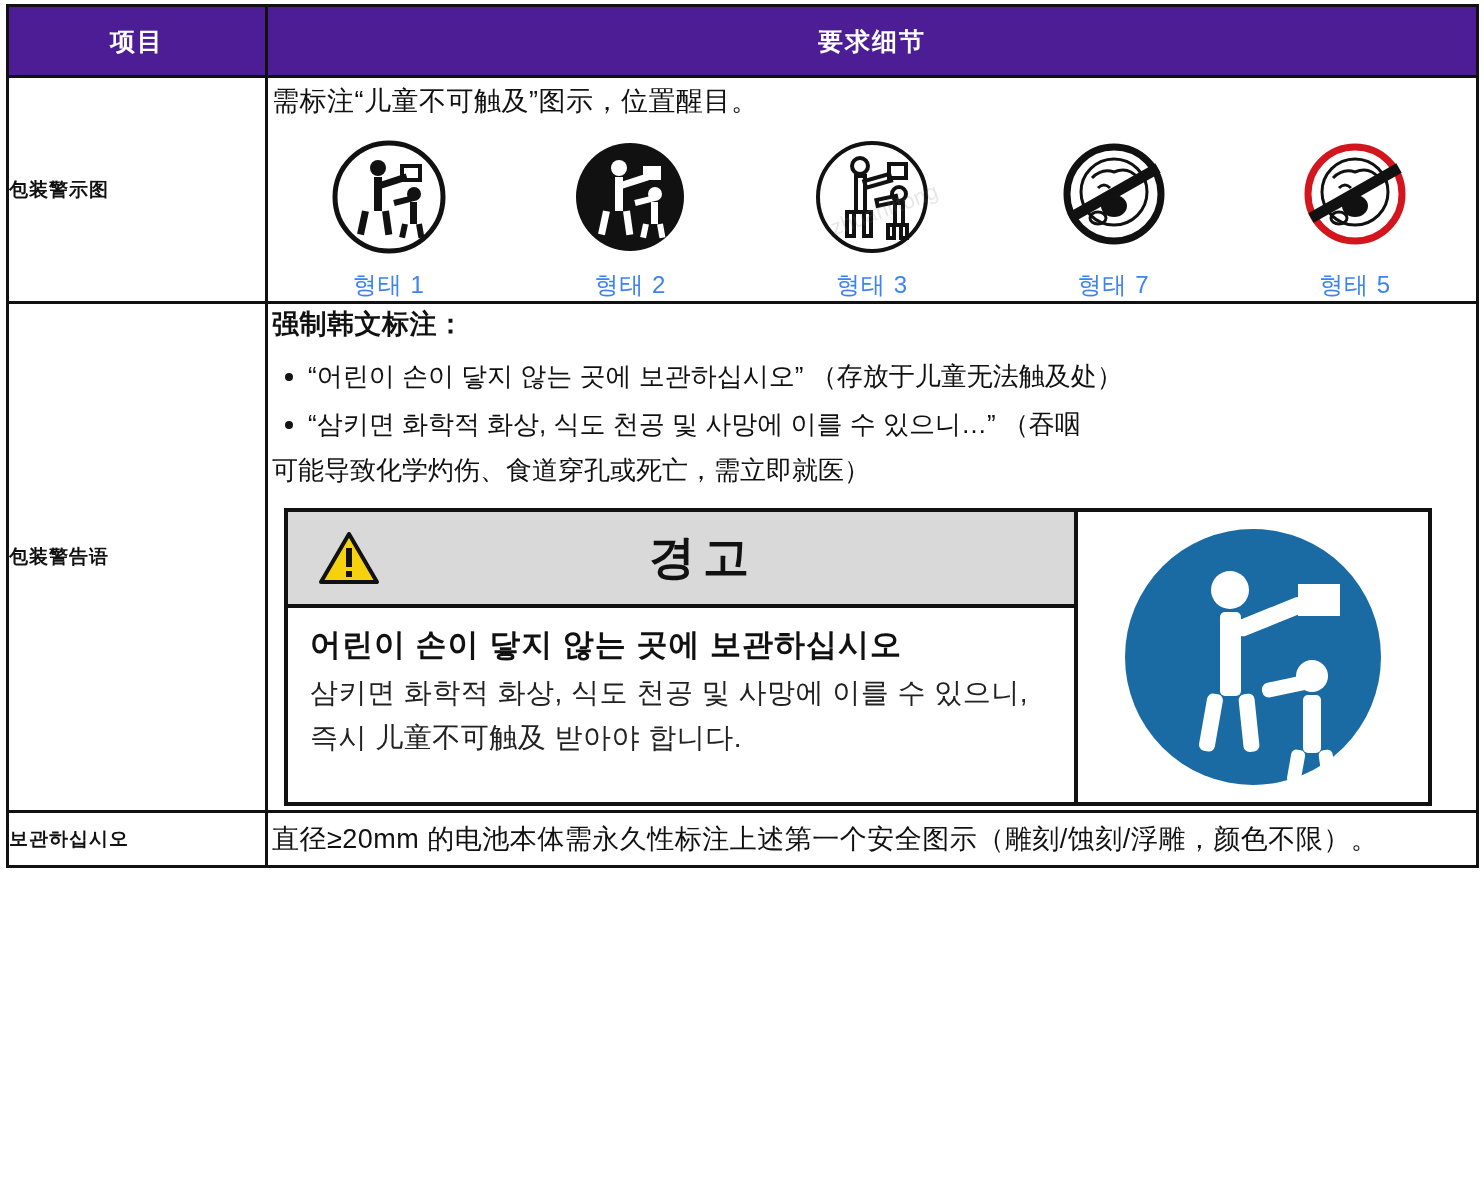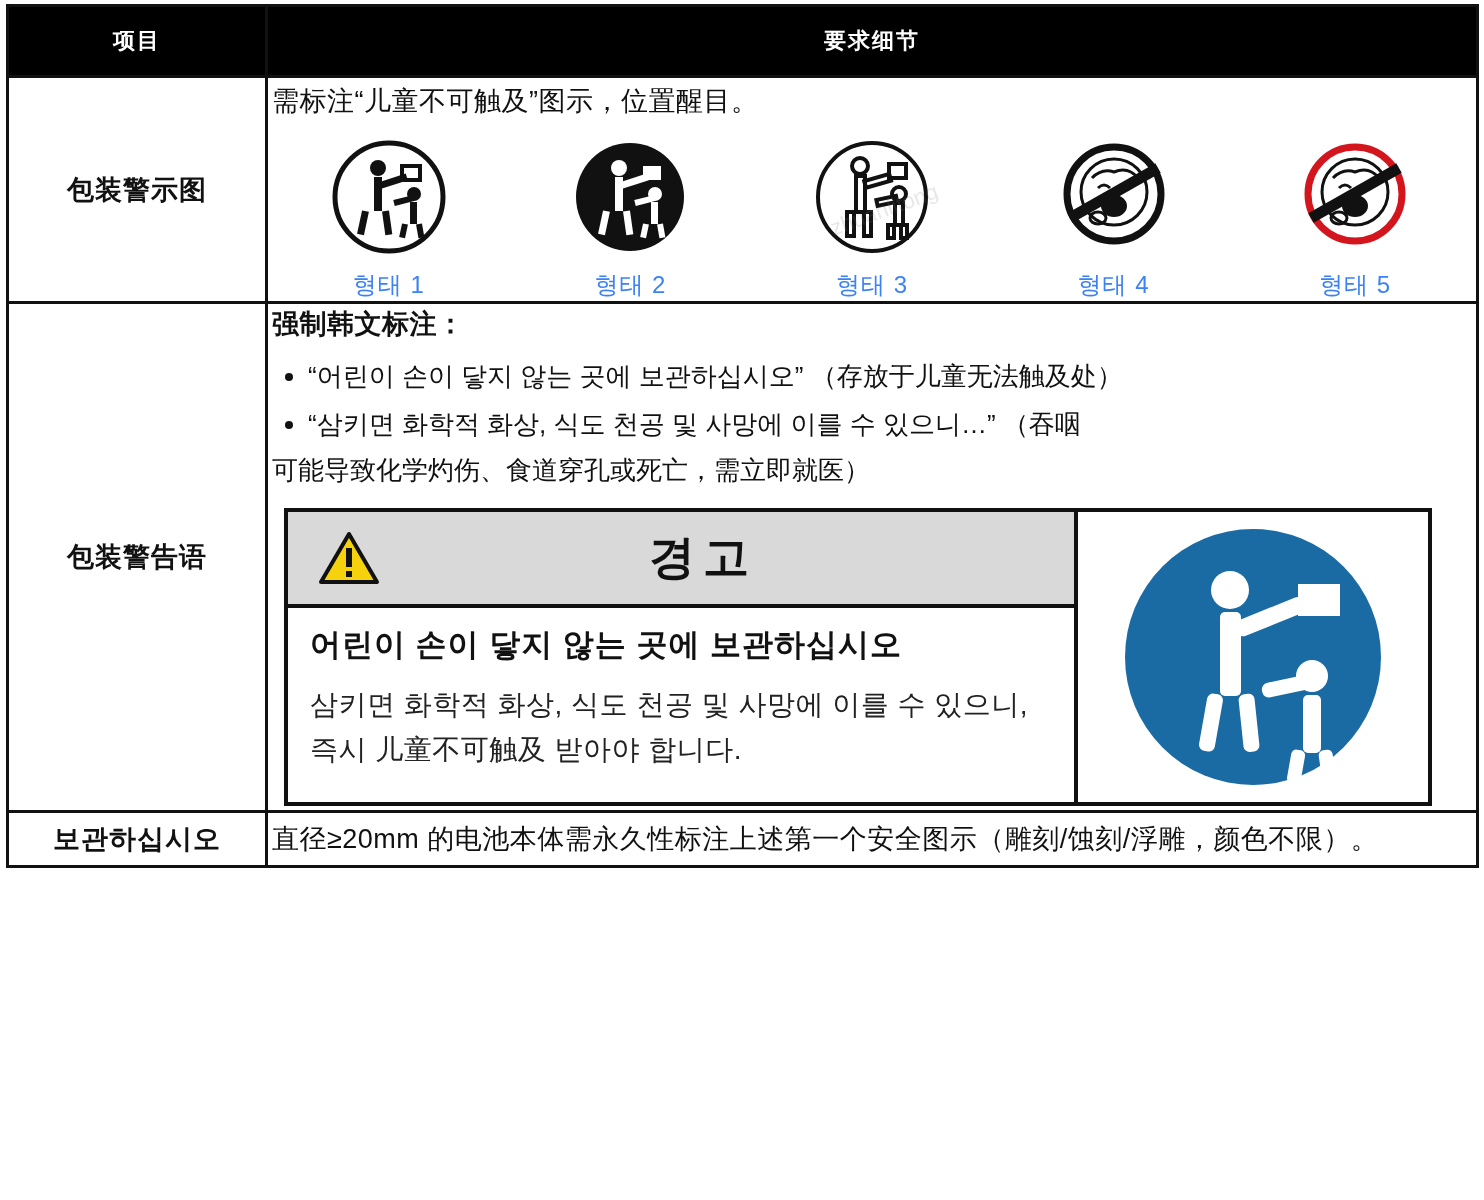--- a/index.html
+++ b/index.html
@@ -24,34 +24,34 @@
     border-collapse: collapse;
     width: 1470px;
     table-layout: fixed;
   }
   table.spec td, table.spec th {
     border: 3px solid #111;
     vertical-align: middle;
     padding: 0;
   }
   th.hdr {
-    background: #000000;
+    background: #4c1d95;
     color: #ffffff;
-    font-size: 22px;
+    font-size: 25px;
     font-weight: bold;
     height: 68px;
     letter-spacing: 2px;
     font-family: Liberation Serif, serif;
   }
   col.c1 { width: 259px; }
   col.c2 { width: 1211px; }
 
   td.label {
-    text-align: center;
-    font-size: 27px;
+    text-align: left;
+    font-size: 19px;
     font-weight: bold;
     letter-spacing: 1px;
     color: #111;
   }
   td.content {
     padding: 16px 14px 18px 14px;
     vertical-align: top;
   }
   .lead {
     font-size: 27px;
@@ -142,21 +142,21 @@
     padding-right: 60px;
   }
   .warn-body {
     padding: 16px 22px 18px 22px;
   }
   .warn-b1 {
     font-size: 31px;
     font-weight: bold;
     letter-spacing: 1px;
     line-height: 1.35;
-    margin-bottom: 16px;
+    margin-bottom: 4px;
   }
   .warn-b2 {
     font-size: 28px;
     line-height: 1.62;
     color: #222;
     letter-spacing: 0.5px;
   }
   .warn-right {
     flex: 1;
     display: flex;
@@ -273,21 +273,21 @@
 
                   <circle cx="62" cy="54" r="33" fill="#fff" stroke="#111" stroke-width="3"></circle>
                   <path d="M40 40 q10 -10 22 -6 q14 -6 24 6" fill="none" stroke="#111" stroke-width="3"></path>
                   <path d="M46 50 q6 -6 12 0" fill="none" stroke="#111" stroke-width="3"></path>
                   <path d="M68 50 q6 -6 12 0" fill="none" stroke="#111" stroke-width="3"></path>
                   <ellipse cx="62" cy="68" rx="13" ry="11" fill="#111"></ellipse>
                   <ellipse cx="46" cy="80" rx="8" ry="6" fill="none" stroke="#111" stroke-width="3"></ellipse>
                   <line x1="18" y1="80" x2="106" y2="30" stroke="#111" stroke-width="11"></line>
                 </svg>
               </div>
-              <div class="cap">형태 4</div>
+              <div class="cap">형태 7</div>
             </div>
 
             <div class="picto">
               <div class="glyph">
                 <svg width="124" height="118" viewBox="0 0 124 118">
                   <circle cx="62" cy="56" r="47" fill="#fff" stroke="#d3161d" stroke-width="7"></circle>
                   <circle cx="62" cy="54" r="33" fill="#fff" stroke="#111" stroke-width="3"></circle>
                   <path d="M40 40 q10 -10 22 -6 q14 -6 24 6" fill="none" stroke="#111" stroke-width="3"></path>
                   <path d="M46 50 q6 -6 12 0" fill="none" stroke="#111" stroke-width="3"></path>
                   <path d="M68 50 q6 -6 12 0" fill="none" stroke="#111" stroke-width="3"></path>

